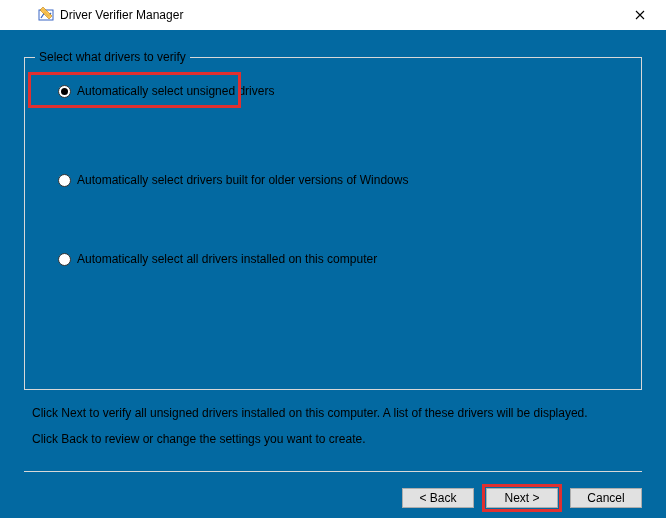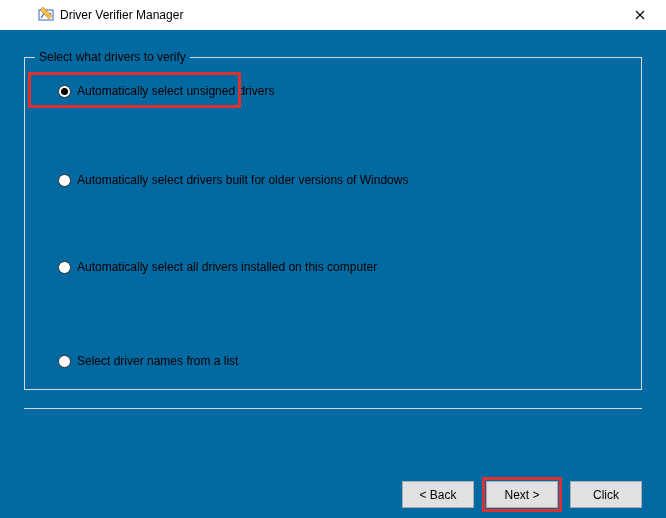--- a/index.html
+++ b/index.html
@@ -64,21 +64,21 @@
     .radio-row {
       display: flex;
       align-items: center;
       gap: 6px;
       position: absolute;
       left: 10px;
       padding-left: 23px;
     }
     .radio-row.r1 { top: 20px; }
     .radio-row.r2 { top: 109px; text-align: center; }
-    .radio-row.r3 { top: 196px; }
+    .radio-row.r3 { top: 188px; }
     .radio-row.r4 { top: 290px; }
     .radio {
       width: 13px;
       height: 13px;
       border: 1px solid #333;
       border-radius: 50%;
       position: relative;
       background: #fff;
       display: inline-block;
       flex-shrink: 0;
@@ -111,21 +111,21 @@
     .button-row {
       position: absolute;
       right: 24px;
       bottom: 6px;
       display: flex;
       gap: 8px;
       align-items: center;
     }
     button.win {
       width: 72px;
-      height: 27px;
+      height: 20px;
       background: #e1e1e1;
       border: 1px solid #adadad;
       color: #000;
       padding: 0;
       font-size: 12px;
       cursor: default;
     }
     .btn-wrap {
       display: inline-flex;
     }
@@ -166,36 +166,36 @@
     <label class="radio-row r2">
       <span class="radio"></span>
       <span>Automatically select drivers built for older versions of Windows</span>
     </label>
 
     <label class="radio-row r3">
       <span class="radio"></span>
       <span>Automatically select all drivers installed on this computer</span>
     </label>
 
-    <label class="radio-row r4">
-      <span class="radio"></span>
-      <span>Select driver names from a list</span>
-    </label>
 
     <div class="highlight-red" style="top:8px; left:3px; width:213px; height:36px;"></div>
   </fieldset>
 
+  <div class="help-text">
+    <div>Click Next to verify all unsigned drivers installed on this computer. A list of these drivers will be displayed.</div>
+    <div>Click Back to review or change the settings you want to create.</div>
+  </div>
 
   <hr class="sep">
 
   <div class="button-row">
     <span class="btn-wrap">
       <button class="win">&lt; Back</button>
     </span>
     <span class="btn-wrap highlighted">
       <button class="win">Next &gt;</button>
     </span>
     <span class="btn-wrap">
-      <button class="win">Click</button>
+      <button class="win">Cancel</button>
     </span>
   </div>
 
 </div>
 
 </body></html>

